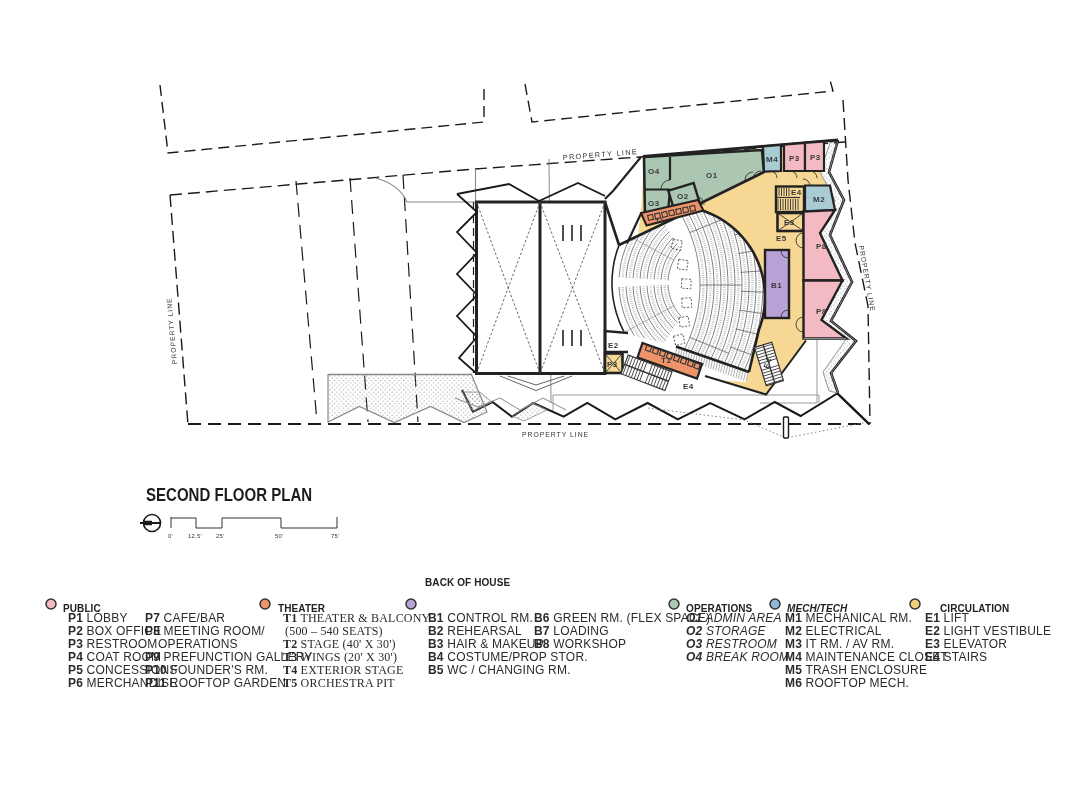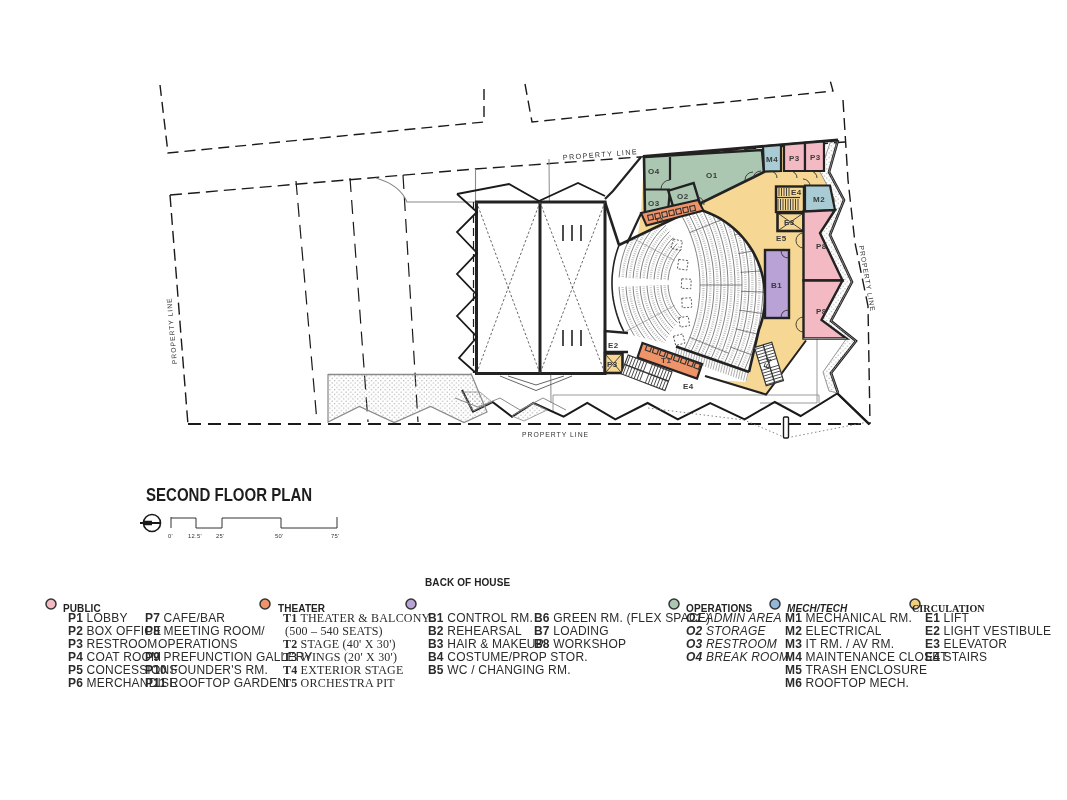--- a/index.html
+++ b/index.html
@@ -381,16 +381,16 @@
 <div class="col" style="left:686px;top:598px;"><span class="hdr">OPERATIONS</span></div>
 <div class="col itm" style="left:686px;top:612px;font-style:italic;">
 <b>O1</b> ADMIN AREA<br><b>O2</b> STORAGE<br><b>O3</b> RESTROOM<br><b>O4</b> BREAK ROOM
 </div>
 
 <div class="col" style="left:787px;top:598px;font-style:italic;"><span class="hdr">MECH/TECH</span></div>
 <div class="col itm" style="left:785px;top:612px;">
 <b>M1</b> MECHANICAL RM.<br><b>M2</b> ELECTRICAL<br><b>M3</b> IT RM. / AV RM.<br><b>M4</b> MAINTENANCE CLOSET<br><b>M5</b> TRASH ENCLOSURE<br><b>M6</b> ROOFTOP MECH.
 </div>
 
-<div class="col" style="left:912px;top:598px;font-family:Liberation Serif, serif;"><span class="hdr">CIRCULATION</span></div>
+<div class="col" style="left:940px;top:598px;"><span class="hdr">CIRCULATION</span></div>
 <div class="col itm" style="left:925px;top:612px;">
 <b>E1</b> LIFT<br><b>E2</b> LIGHT VESTIBULE<br><b>E3</b> ELEVATOR<br><b>E4</b> STAIRS
 </div>
 
 </body></html>

